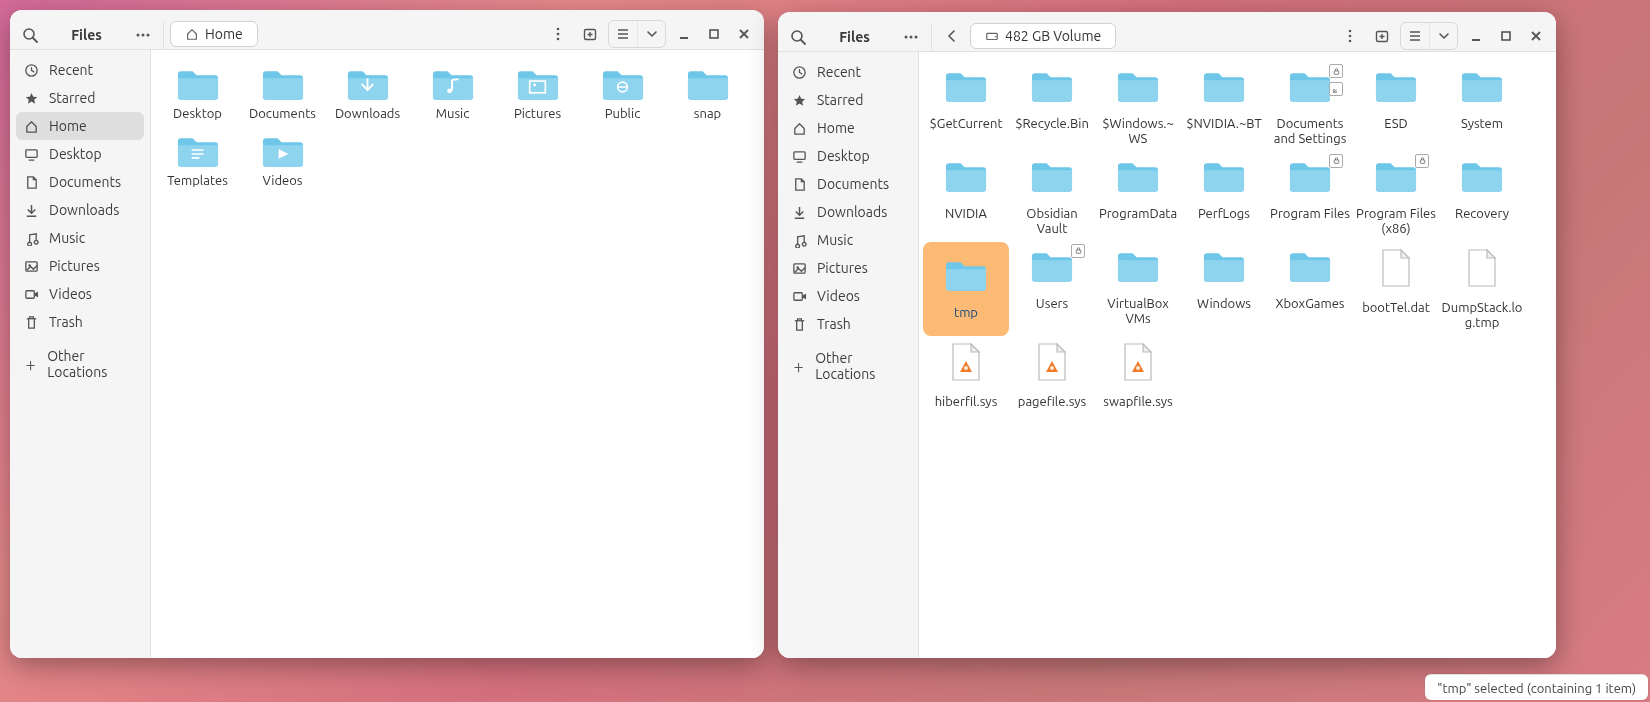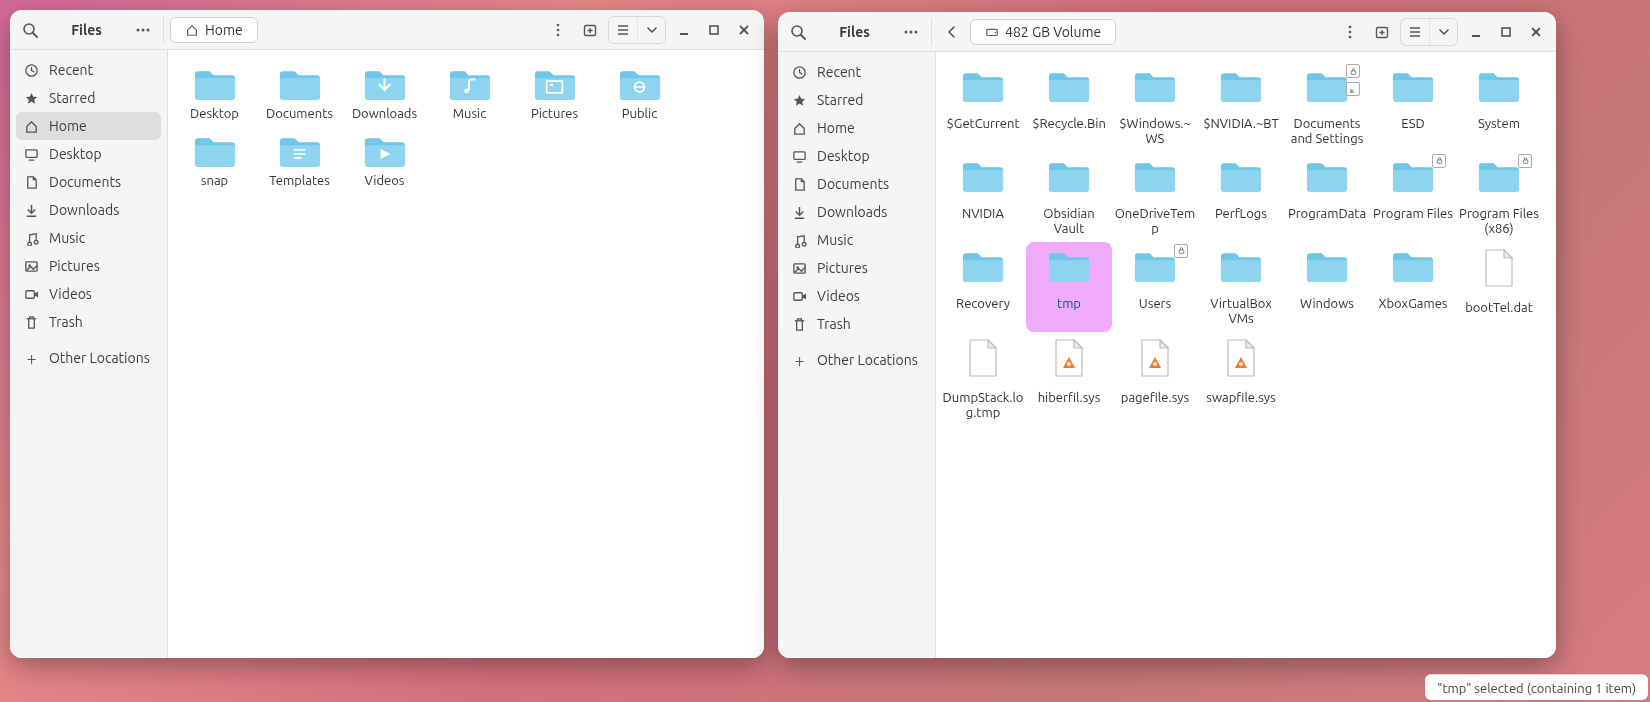--- a/index.html
+++ b/index.html
@@ -14,21 +14,21 @@
     display: flex;
     flex-direction: column;
     overflow: hidden;
   }
 
   .win1 { left: 10px; top: 10px; width: 754px; height: 648px; }
   .win2 { left: 778px; top: 12px; width: 778px; height: 646px; }
 
   .titlebar {
     display: flex;
-    align-items: center;
+    align-items: flex-end;
     height: 40px;
     background: #f5f5f5;
     border-bottom: 1px solid #e0e0e0;
   }
 
   .title-sidebar {
     width: 154px;
     display: flex;
     align-items: center;
     border-right: 1px solid #e0e0e0;
@@ -80,21 +80,21 @@
   }
   .pathseg svg { width: 14px; height: 14px; color: #666; }
 
   .body {
     flex: 1;
     display: flex;
     min-height: 0;
   }
 
   .sidebar {
-    width: 158px;
+    width: 141px;
     background: #f5f5f5;
     border-right: 1px solid #e0e0e0;
     padding: 6px;
     overflow-y: auto;
     display: flex;
     flex-direction: column;
     gap: 0;
   }
 
   .sidebar-item {
@@ -143,21 +143,21 @@
     position: relative;
   }
   .win2 .item { width: 86px; gap: 12px; }
   .item .label {
     font-size: 13px;
     color: #333;
     line-height: 1.15;
     word-break: break-word;
     max-width: 100%;
   }
-  .item.selected { background: #f0abfc; }
+  .item.selected { background: #fdba74; justify-content: center; }
   .item.selected .label { color: #1a4d80; }
 
   .folder-svg { width: 44px; height: 36px; }
   .file-svg { width: 34px; height: 40px; }
 
   .emblem {
     position: absolute;
     top: 2px; right: 10px;
     width: 14px; height: 14px;
     background: #fff;
@@ -713,33 +713,27 @@
           <div class="item">
             <svg class="folder-svg" viewBox="0 0 45 36">
               <use href="#folder-icon"></use>
             </svg>
             <span class="label">Obsidian Vault</span>
           </div>
           <div class="item">
             <svg class="folder-svg" viewBox="0 0 45 36">
               <use href="#folder-icon"></use>
             </svg>
-            <span class="label">OneDriveTemp</span>
+            <span class="label">ProgramData</span>
           </div>
           <div class="item">
             <svg class="folder-svg" viewBox="0 0 45 36">
               <use href="#folder-icon"></use>
             </svg>
             <span class="label">PerfLogs</span>
-          </div>
-          <div class="item">
-            <svg class="folder-svg" viewBox="0 0 45 36">
-              <use href="#folder-icon"></use>
-            </svg>
-            <span class="label">ProgramData</span>
           </div>
           <div class="item">
             <svg class="folder-svg" viewBox="0 0 45 36">
               <use href="#folder-icon"></use>
             </svg>
             <span class="emblem">
               <svg viewBox="0 0 16 16">
                 <use href="#i-lock"></use>
               </svg>
             </span>

